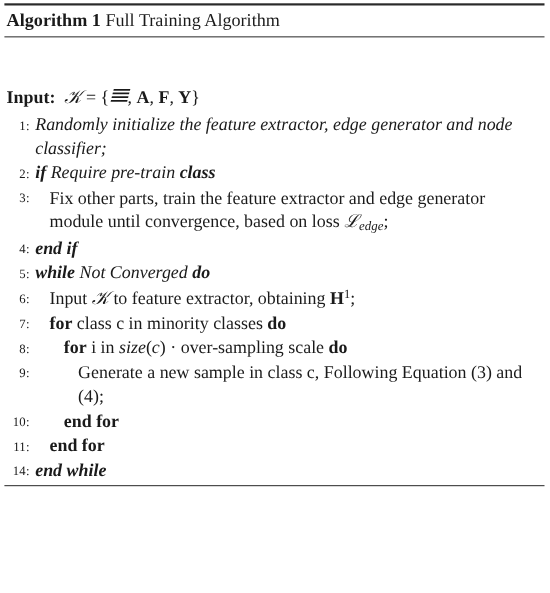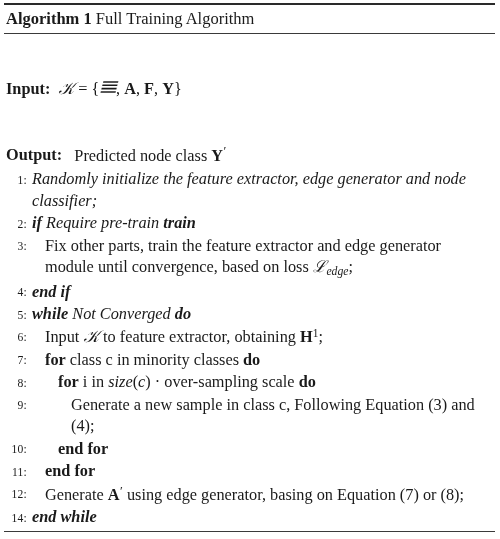--- a/index.html
+++ b/index.html
@@ -130,37 +130,33 @@
 
   <div class="rule-mid"></div>
 
   <div class="io-block">
 
     <div class="io-line">
       <span class="lab">Input:</span>
       <span>&nbsp;<span class="mathcal">𝒦</span> = {<span class="mathcal">𝍣</span>, <span class="mathbf">A</span>, <span class="mathbf">F</span>, <span class="mathbf">Y</span>}</span>
     </div>
 
-    <div class="io-line">
-      <span class="lab">Output:</span>
-      <span>&nbsp; Predicted node class <span class="mathbf">Y</span><span class="prime">′</span></span>
-    </div>
 
   </div>
 
   <div class="steps">
 
     <div class="step">
       <span class="step-num">1:</span>
       <span class="step-body ind-0">Randomly initialize the feature extractor, edge generator and node classifier;</span>
     </div>
 
     <div class="step">
       <span class="step-num">2:</span>
-      <span class="step-body ind-0"><span class="kw">if</span> Require pre-train <span class="kw">train</span></span>
+      <span class="step-body ind-0"><span class="kw">if</span> Require pre-train <span class="kw">class</span></span>
     </div>
 
     <div class="step">
       <span class="step-num">3:</span>
       <span class="step-body ind-1">Fix other parts, train the feature extractor and edge generator module until convergence, based on loss <span class="nb"><span class="scr">ℒ</span><span class="sub">edge</span>;</span></span>
     </div>
 
     <div class="step">
       <span class="step-num">4:</span>
       <span class="step-body ind-0"><span class="kw">end if</span></span>
@@ -194,24 +190,20 @@
     <div class="step">
       <span class="step-num">10:</span>
       <span class="step-body ind-2"><span class="kw">end for</span></span>
     </div>
 
     <div class="step">
       <span class="step-num">11:</span>
       <span class="step-body ind-1"><span class="kw">end for</span></span>
     </div>
 
-    <div class="step">
-      <span class="step-num">12:</span>
-      <span class="step-body ind-1">Generate <span class="nb"><span class="mathbf">A</span><span class="prime">′</span></span> using edge generator, basing on Equation (7) or (8);</span>
-    </div>
 
 
     <div class="step">
       <span class="step-num">14:</span>
       <span class="step-body ind-0"><span class="kw">end while</span></span>
     </div>
 
 
   </div>
 

